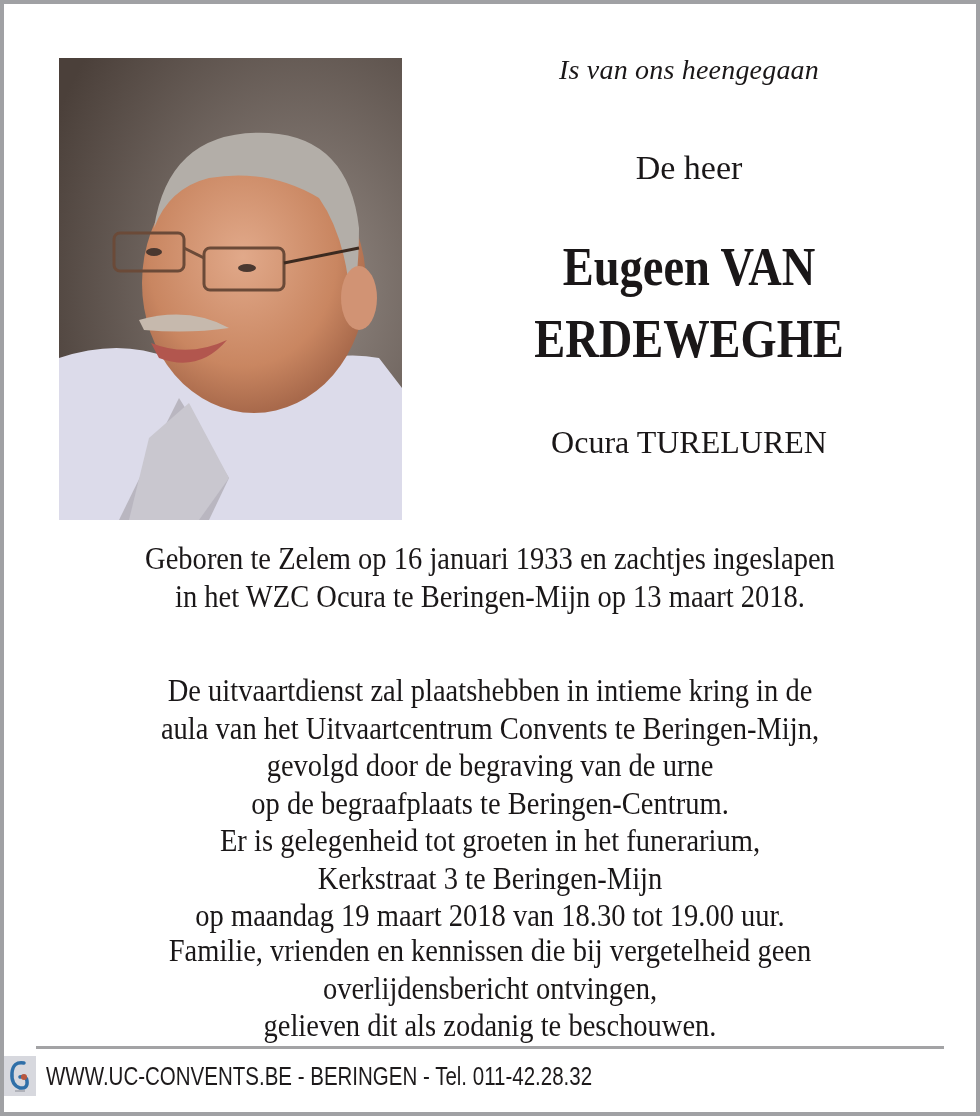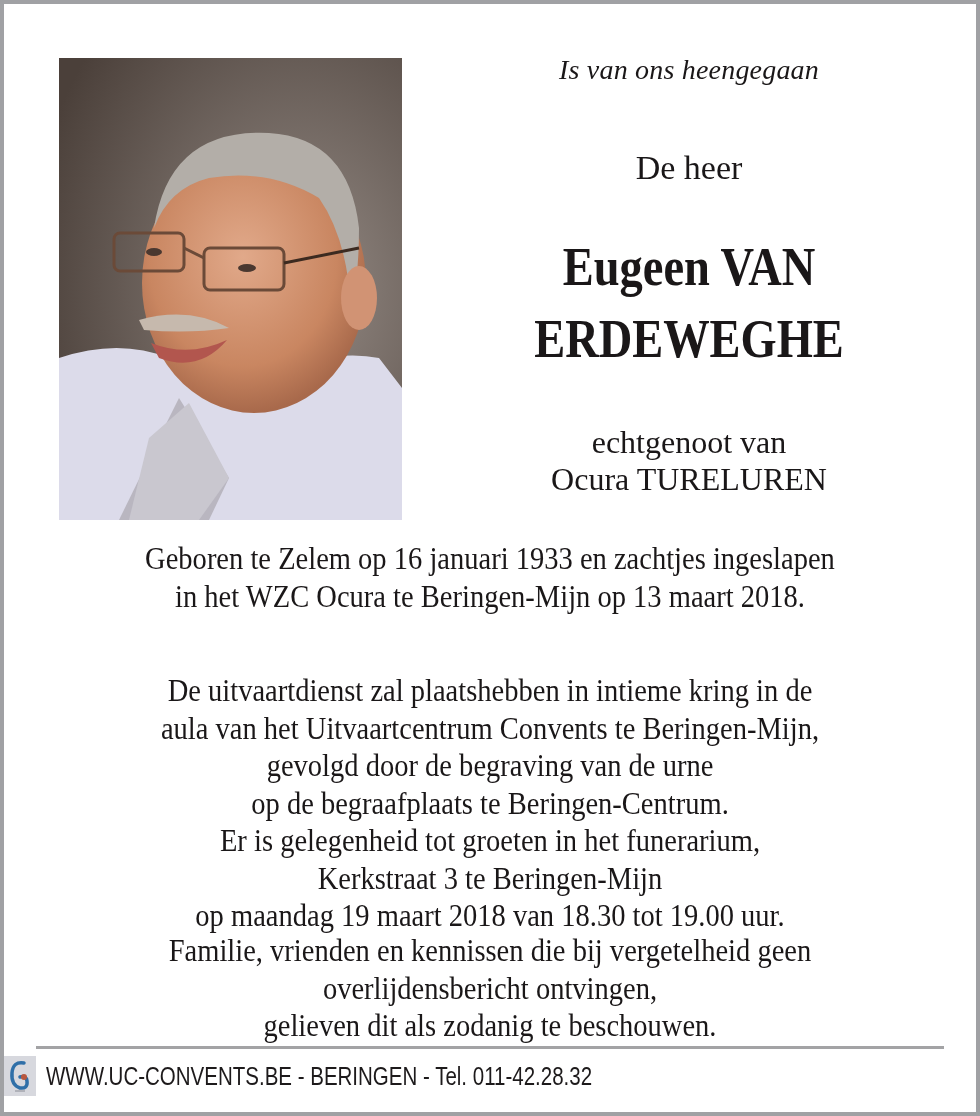--- a/index.html
+++ b/index.html
@@ -104,21 +104,20 @@
     </svg>
   </div>
 
   <div class="right-col title">De heer</div>
   <div class="right-col intro">Is van ons heengegaan</div>
   <div class="right-col name">
     <div>Eugeen VAN</div>
     <div>ERDEWEGHE</div>
   </div>
   <div class="right-col spouse">
-    <div>echtgenoot van</div>
     <div>Ocura TURELUREN</div>
   </div>
 
   <div class="full born">
     <div>Geboren te Zelem op 16 januari 1933 en zachtjes ingeslapen</div>
     <div>in het WZC Ocura te Beringen-Mijn op 13 maart 2018.</div>
   </div>
 
   <div class="full service">
     <div>De uitvaartdienst zal plaatshebben in intieme kring in de</div>

